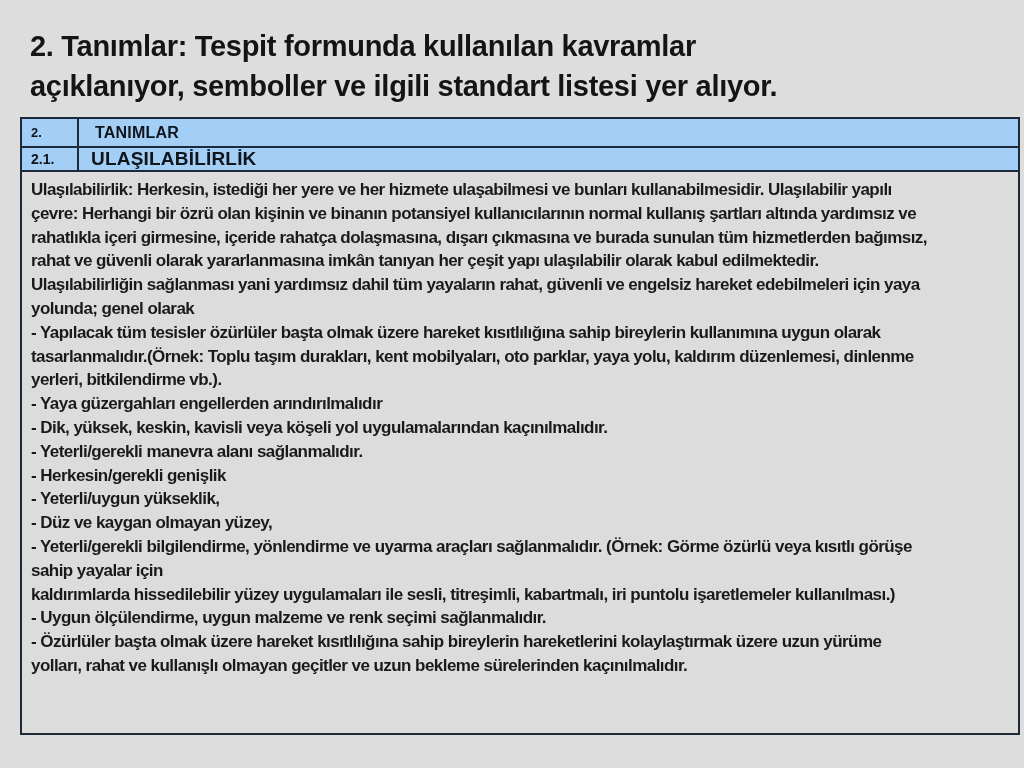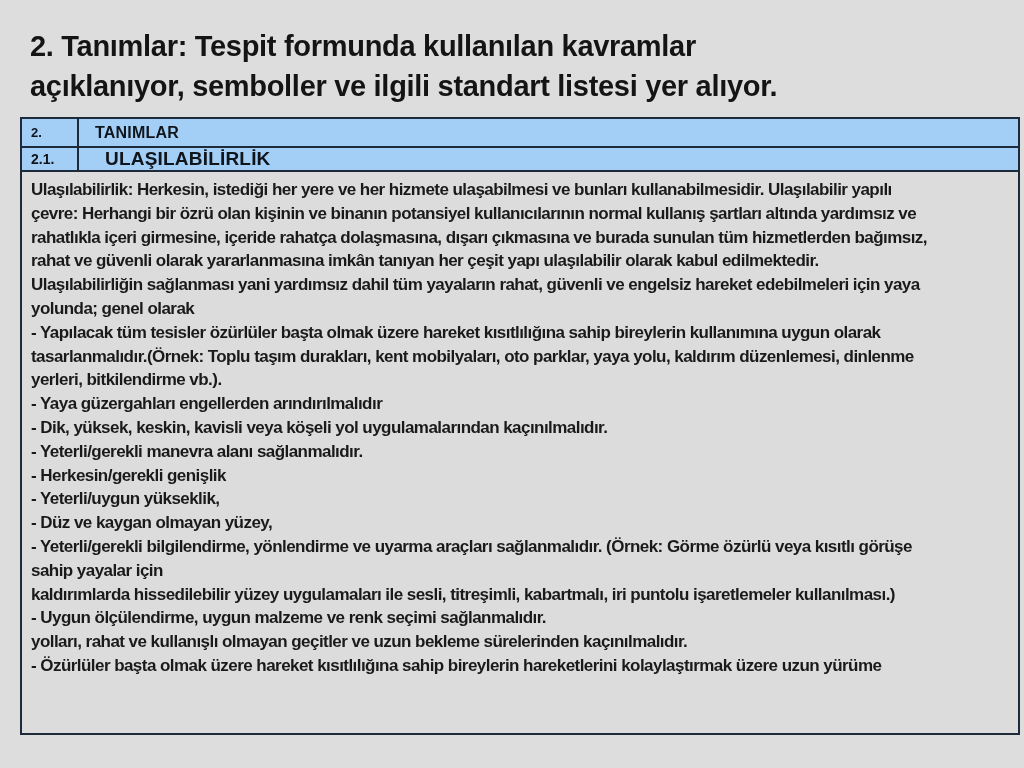--- a/index.html
+++ b/index.html
@@ -54,21 +54,21 @@
   .r1 .cell-num { font-size: 13px; }
   .r2 .cell-num { font-size: 14px; }
   .cell-label {
     flex: 1;
     display: flex;
     align-items: center;
     font-weight: bold;
     color: #10151c;
   }
   .r1 .cell-label { font-size: 16px; padding-left: 16px; letter-spacing: 0.2px; }
-  .r2 .cell-label { font-size: 19px; padding-left: 26px; letter-spacing: 0.2px; }
+  .r2 .cell-label { font-size: 19px; padding-left: 12px; letter-spacing: 0.2px; }
   .body-cell {
     height: 561px;
     padding: 6px 8px 0 9px;
     overflow: hidden;
     background: var(--body-fill, #dcdcdc);
   }
   .body-line {
     font-size: 17px;
     font-weight: bold;
     line-height: 23.8px;
@@ -110,19 +110,19 @@
         <div class="body-line">- Yaya güzergahları engellerden arındırılmalıdır</div>
         <div class="body-line">- Dik, yüksek, keskin, kavisli veya köşeli yol uygulamalarından kaçınılmalıdır.</div>
         <div class="body-line">- Yeterli/gerekli manevra alanı sağlanmalıdır.</div>
         <div class="body-line">- Herkesin/gerekli genişlik</div>
         <div class="body-line">- Yeterli/uygun yükseklik,</div>
         <div class="body-line">- Düz ve kaygan olmayan yüzey,</div>
         <div class="body-line">- Yeterli/gerekli bilgilendirme, yönlendirme ve uyarma araçları sağlanmalıdır. (Örnek: Görme özürlü veya kısıtlı görüşe</div>
         <div class="body-line">sahip yayalar için</div>
         <div class="body-line">kaldırımlarda hissedilebilir yüzey uygulamaları ile sesli, titreşimli, kabartmalı, iri puntolu işaretlemeler kullanılması.)</div>
         <div class="body-line">- Uygun ölçülendirme, uygun malzeme ve renk seçimi sağlanmalıdır.</div>
+        <div class="body-line">- Özürlüler başta olmak üzere hareket kısıtlılığına sahip bireylerin hareketlerini kolaylaştırmak üzere uzun yürüme</div>
         <div class="body-line">yolları, rahat ve kullanışlı olmayan geçitler ve uzun bekleme sürelerinden kaçınılmalıdır.</div>
-        <div class="body-line">- Özürlüler başta olmak üzere hareket kısıtlılığına sahip bireylerin hareketlerini kolaylaştırmak üzere uzun yürüme</div>
       </div>
 
   </div>
 
 </div>
 
 </body></html>

